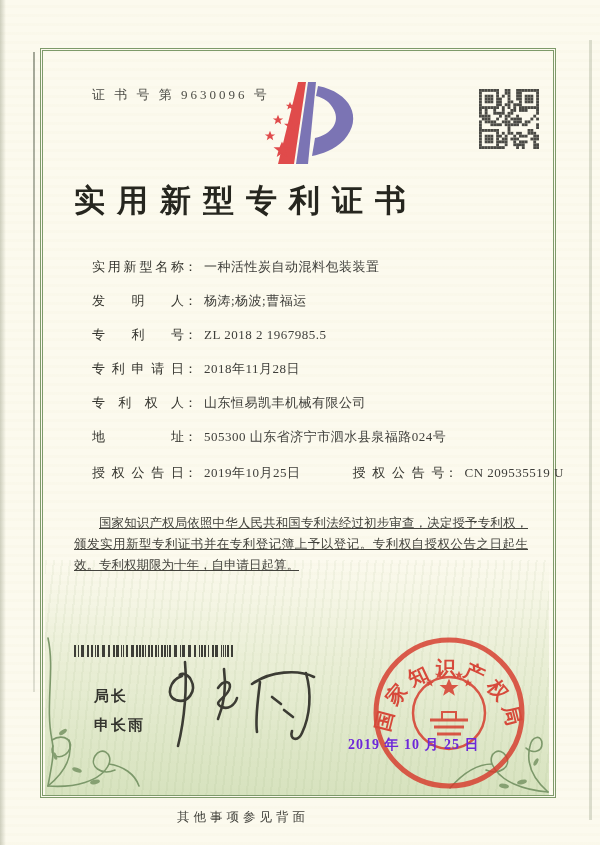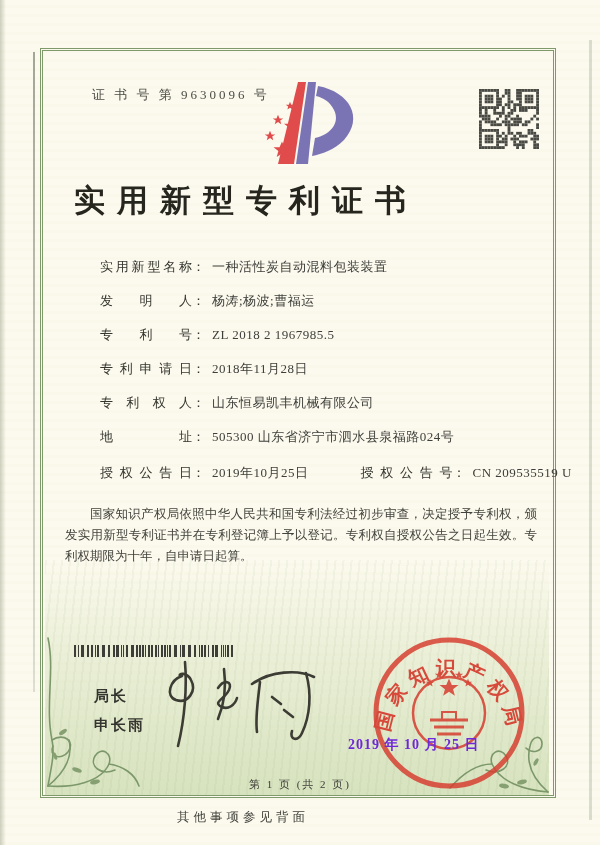--- a/index.html
+++ b/index.html
@@ -29,30 +29,30 @@
     background:repeating-linear-gradient(0deg,rgba(210,205,160,.12) 0 3px,rgba(0,0,0,0) 3px 9px);}
 
   .certno{position:absolute;left:92px;top:86px;font-size:13px;letter-spacing:3px;
     color:#4c4c46;z-index:2;}
   .logo{position:absolute;left:238px;top:76px;width:134px;height:102px;z-index:2;}
   .qr{position:absolute;left:479px;top:89px;width:60px;height:60px;z-index:2;}
   .title{position:absolute;left:0;top:180px;width:492px;margin:0;text-align:center;
     font-size:31px;font-weight:600;letter-spacing:12px;color:#26261f;z-index:2;}
 
   .fields{position:absolute;left:88px;top:0;width:470px;z-index:2;font-size:13px;}
-  .frow{position:absolute;left:12px;white-space:nowrap;color:#3e3e3a;}
+  .frow{position:absolute;left:4px;white-space:nowrap;color:#3e3e3a;}
   .flabel{display:inline-block;width:92px;text-align:justify;text-align-last:justify;
     color:#35352f;vertical-align:bottom;}
   .fcolon{margin-right:7px;color:#35352f;}
   .fvalue{letter-spacing:.5px;}
   .grant-sep{display:inline-block;width:52px;}
 
   .paras{position:absolute;left:58px;top:497px;width:486px;z-index:2;
     font-size:12.5px;line-height:21px;text-align:justify;color:#43433d;}
-  .paras p{margin:7px;text-indent:2em;}
+  .paras p{margin:16px;text-indent:2em;text-decoration:underline;}
 
   .barcode{position:absolute;left:74px;top:643px;width:162px;height:12px;z-index:2;}
 
   .signer{position:absolute;left:94px;top:683px;z-index:2;
     font-family:Liberation Mono, monospace;
     font-size:15px;font-weight:600;line-height:29px;color:#35352f;letter-spacing:2px;}
   .signature{position:absolute;left:150px;top:656px;width:180px;height:98px;z-index:3;}
 
   .seal{position:absolute;left:364px;top:628px;width:170px;height:170px;z-index:3;opacity:.92;}
   .sealdate{position:absolute;left:348px;top:736px;z-index:4;font-size:14px;
@@ -482,16 +482,15 @@
     <g stroke="#d63c2e" stroke-width="3" fill="none" opacity="0.92">
       <circle cx="85" cy="85" r="36" stroke-width="2.5"></circle>
       <path d="M66,92 h38"></path>
       <path d="M70,99 h30"></path>
       <path d="M73,106 h24"></path>
       <path d="M78,92 v-8 h14 v8" stroke-width="2"></path>
     </g>
   </svg>
   <div class="sealdate">2019 年 10 月 25 日</div>
 
-  <div class="pagefooter">第 1 页 (共 2 页)</div>
   <div class="backnote">其他事项参见背面</div>
 
 </div>
 
 </body></html>

